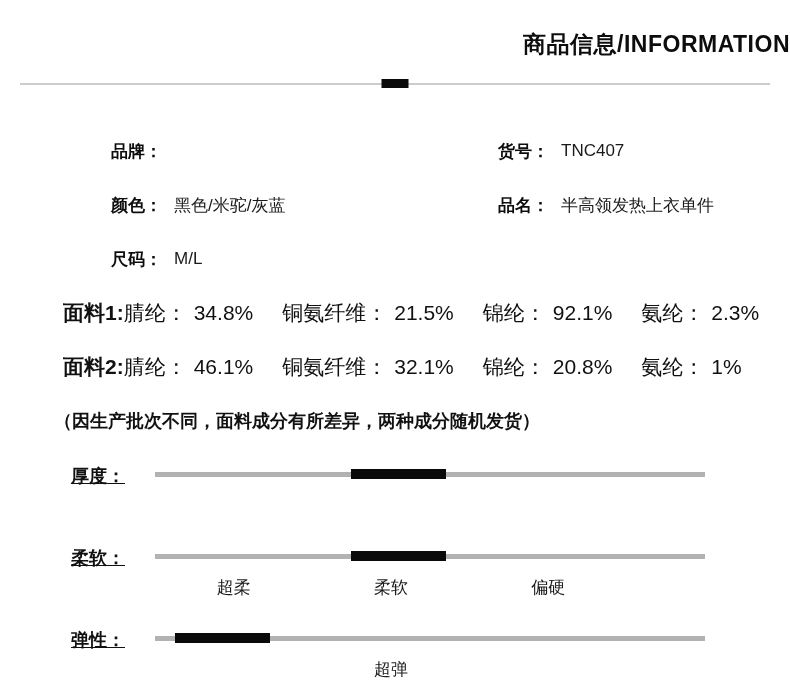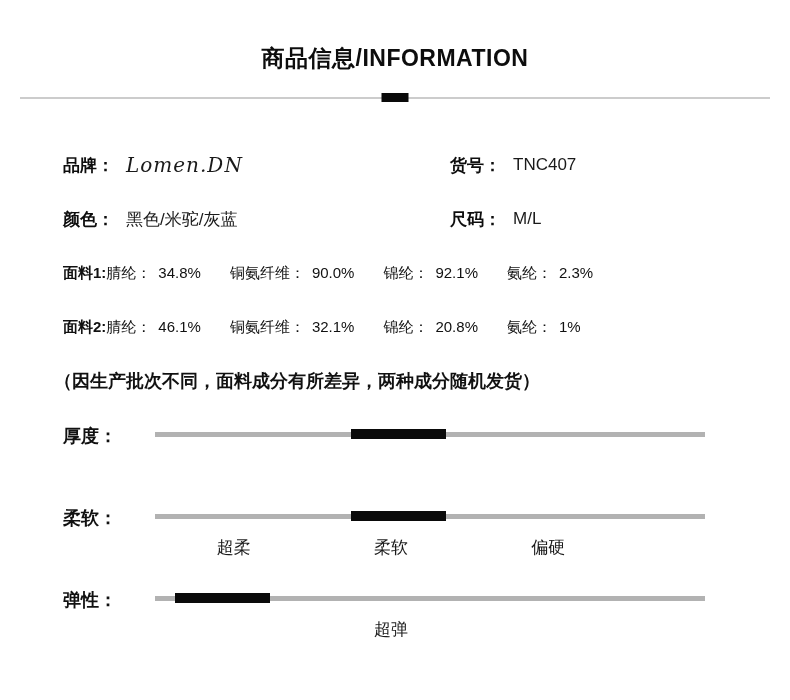--- a/index.html
+++ b/index.html
@@ -3,21 +3,21 @@
 <meta charset="utf-8">
 <style>
   * { margin: 0; padding: 0; box-sizing: border-box; }
   html, body { width: 790px; height: 700px; background: #ffffff; overflow: hidden; }
   body {
     font-family: "Liberation Sans", "DejaVu Sans", sans-serif;
     color: #111111;
   }
 
   
-  .title-area { padding-top: 43px; text-align: center; }
+  .title-area { padding-top: 29px; text-align: right; }
   .page-title {
     font-size: 23px;
     font-weight: bold;
     letter-spacing: 0.5px;
     color: #0d0d0d;
   }
   .divider-wrap {
     position: relative;
     margin: 19px 20px 0 20px;
     height: 10px;
@@ -36,37 +36,38 @@
     background: #0a0a0a;
   }
 
   
   .content { padding: 0 0 0 63px; }
   .info-grid {
     margin-top: 35px;
     display: grid;
     grid-template-columns: 387px 1fr;
     grid-auto-rows: 54px;
+    margin-left: 48px;
   }
   .cell { display: flex; align-items: center; font-size: 17px; }
   .lbl { font-weight: bold; color: #0d0d0d; white-space: nowrap; }
   .val { margin-left: 12px; color: #1a1a1a; white-space: nowrap; }
   .brand-script {
     font-family: "DejaVu Serif", serif;
     font-style: italic;
     font-size: 20px;
     letter-spacing: 1px;
   }
 
   
   .fabric-row {
     height: 54px;
     display: flex;
     align-items: center;
-    font-size: 15px;
+    font-size: 21px;
     white-space: nowrap;
   }
   .fabric-label { font-weight: bold; }
   .pair { margin-right: 29px; }
   .pair:last-child { margin-right: 0; }
   .pair .name { margin-right: 7px; }
 
   
   .note-row {
     height: 54px;
@@ -76,23 +77,24 @@
     font-weight: bold;
     margin-left: -9px;
     white-space: nowrap;
   }
 
   
   .sliders { margin-top: 8px; }
   .slider-row { position: relative; height: 82px; }
   .slider-label {
     position: absolute;
-    left: 0; top: 8px;
+    left: 8px; top: 8px;
     font-size: 18px;
     font-weight: bold;
+    text-decoration: underline;
   }
   .slider-track {
     position: absolute;
     left: 92px; top: 16px;
     width: 550px; height: 5px;
     background: #b2b2b2;
   }
   .slider-marker {
     position: absolute;
     top: -3px;
@@ -124,42 +126,45 @@
 <div class="divider-wrap">
   <div class="divider-line"></div>
   <div class="divider-accent"></div>
 </div>
 
 <div class="content">
 
   <div class="info-grid">
     <div class="cell">
       <span class="lbl">品牌：</span>
-      <span class="val brand-script">Lomen.DN</span>
     </div>
 
     <div class="cell">
       <span class="lbl">货号：</span>
       <span class="val">TNC407</span>
     </div>
     <div class="cell">
       <span class="lbl">颜色：</span>
       <span class="val">黑色/米驼/灰蓝</span>
     </div>
 
+    <div class="cell">
+      <span class="lbl">品名：</span>
+      <span class="val">半高领发热上衣单件</span>
+    </div>
     <div class="cell">
       <span class="lbl">尺码：</span>
       <span class="val">M/L</span>
     </div>
   </div>
 
   <div class="fabric-row">
     <span class="fabric-label">面料1:</span>
     <span class="pair"><span class="name">腈纶：</span><span class="value">34.8%</span></span>
-    <span class="pair"><span class="name">铜氨纤维：</span><span class="value">90.0%</span></span>
+    <span class="pair"><span class="name">铜氨纤维：</span><span class="value">21.5%</span></span>
     <span class="pair"><span class="name">锦纶：</span><span class="value">92.1%</span></span>
     <span class="pair"><span class="name">氨纶：</span><span class="value">2.3%</span></span>
   </div>
 
   <div class="fabric-row">
     <span class="fabric-label">面料2:</span>
     <span class="pair"><span class="name">腈纶：</span><span class="value">46.1%</span></span>
     <span class="pair"><span class="name">铜氨纤维：</span><span class="value">32.1%</span></span>
     <span class="pair"><span class="name">锦纶：</span><span class="value">20.8%</span></span>
     <span class="pair"><span class="name">氨纶：</span><span class="value">1%</span></span>

